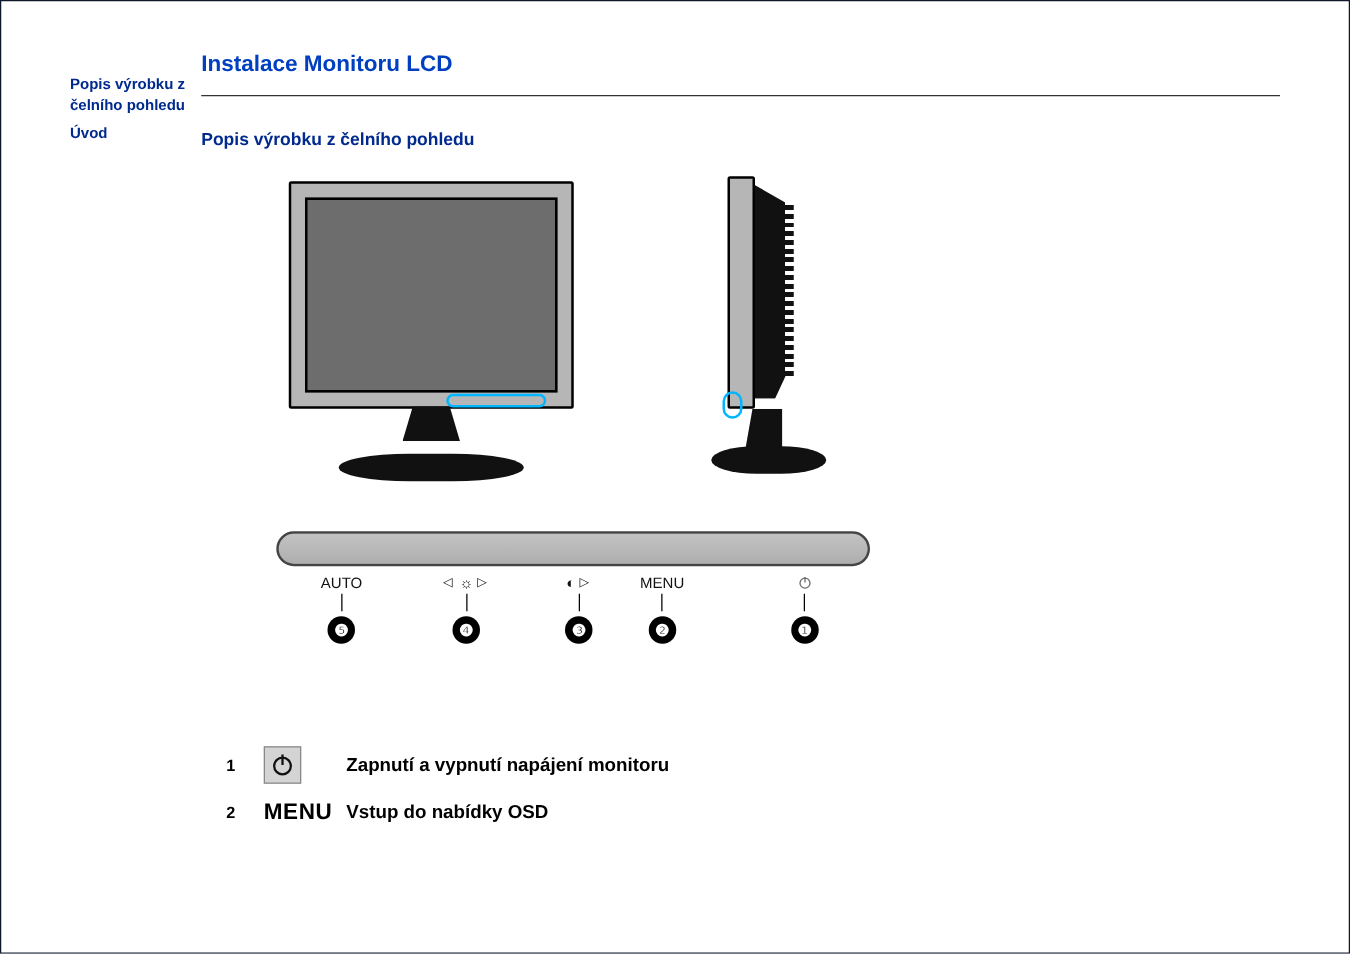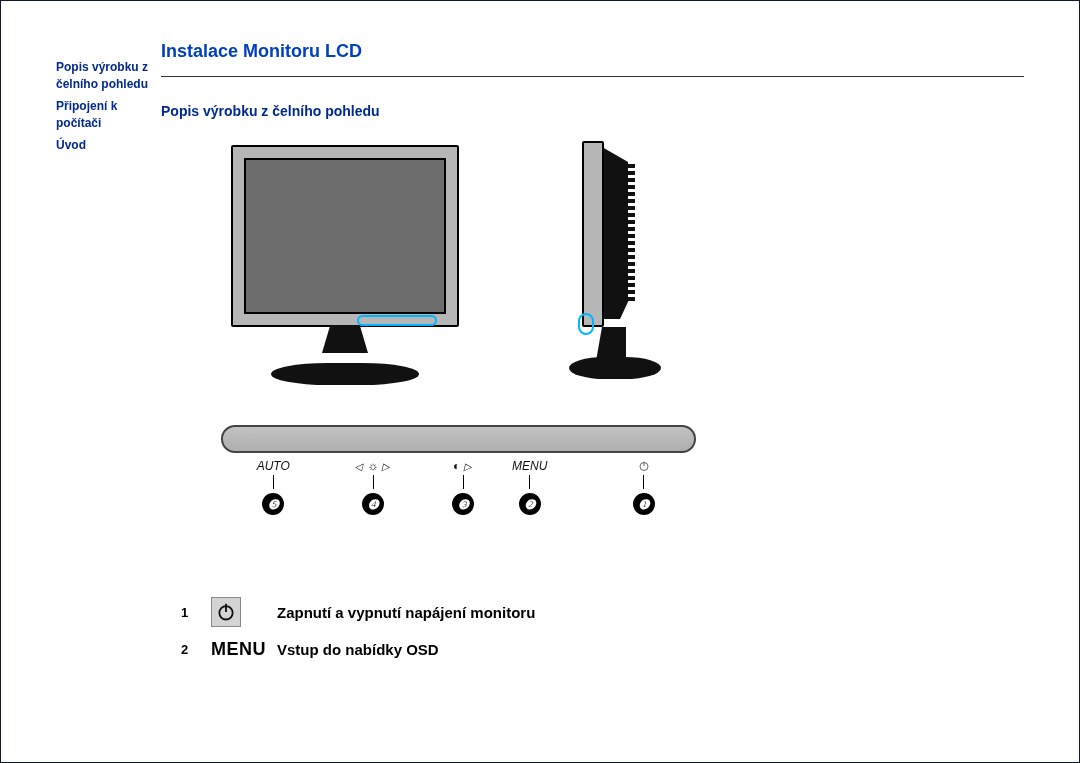--- a/index.html
+++ b/index.html
@@ -191,21 +191,20 @@
     width: 100%;
     height: 90px;
     margin-top: 4px;
   }
   .btn-col {
     position: absolute;
     top: 0;
     text-align: center;
     width: 60px;
     transform: translateX(-50%);
-    font-style: italic;
   }
   .btn-lbl {
     font-family: Arial;
     font-size: 12px;
     color: #111;
     height: 18px;
     display: flex;
     align-items: center;
     justify-content: center;
   }
@@ -282,21 +281,20 @@
     font-size: 15px;
   }
 </style>
 </head>
 <body>
 
 <div class="page">
 
   <nav class="sidebar">
     <a href="#">Popis výrobku z čelního pohledu</a>
-    <a href="#">Připojení k počítači</a>
     <a href="#">Úvod</a>
   </nav>
 
   <div class="main">
     <h1>Instalace Monitoru LCD</h1>
     <hr class="rule">
     <h2 class="sub">Popis výrobku z čelního pohledu</h2>
 
     <div class="figures">
 

